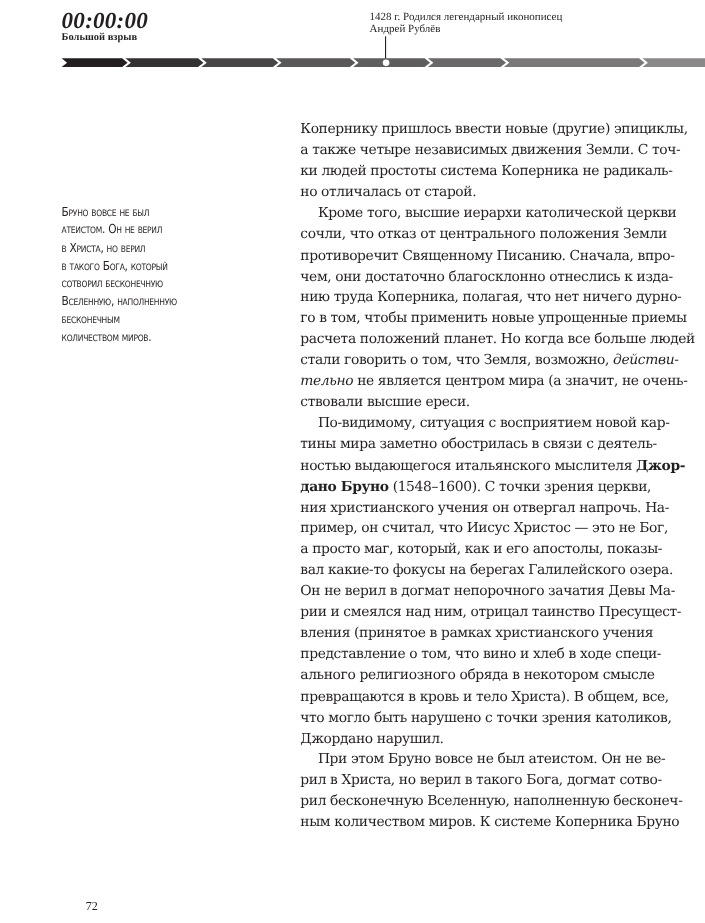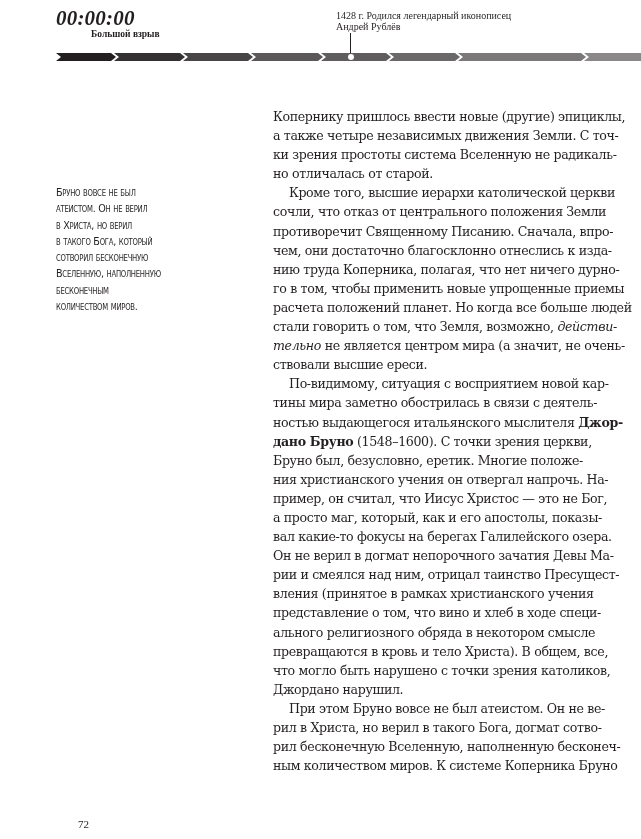--- a/index.html
+++ b/index.html
@@ -3,21 +3,21 @@
   <meta charset="utf-8">
   <style>
     html, body { margin: 0; padding: 0; background: #ffffff; }
     body { width: 641px; height: 839px; position: relative; overflow: hidden;
       font-family: "DejaVu Serif", "Liberation Serif", serif; color: #231f20; }
 
     .header-time { position: absolute; left: 56px; top: 8px; }
     .time-code { font-family: "Liberation Serif", serif; font-style: italic; font-weight: bold;
       font-size: 21px; line-height: 21px; letter-spacing: 0.2px; color: #231f20; }
     .time-label { font-family: "Liberation Serif", serif; font-weight: bold; font-size: 9.5px;
-      line-height: 11px; color: #231f20; margin-left: 35px; }
+      line-height: 11px; color: #231f20; }
 
     .event-note { position: absolute; left: 336px; top: 10px; font-family: "Liberation Serif", serif;
       font-size: 10px; line-height: 11px; color: #231f20; }
     .event-line { position: absolute; left: 350px; top: 33px; width: 1px; height: 22px; background: #231f20; }
 
     .timeline { position: absolute; left: 0; top: 51px; width: 641px; height: 12px; }
     .timeline svg { display: block; }
 
     .sidebar-note { position: absolute; left: 56px; top: 185px; width: 160px;
       font-family: "DejaVu Sans", sans-serif; font-size: 11.2px; line-height: 16.3px;
@@ -73,41 +73,40 @@
     <div>сотворил бесконечную</div>
     <div>Вселенную, наполненную</div>
     <div>бесконечным</div>
     <div>количеством миров.</div>
   </div>
 
 <div class="main-text" id="main-text">
     <p>
       <span class="line"><span class="line-inner">Копернику пришлось ввести новые (другие) эпициклы,</span></span>
       <span class="line"><span class="line-inner">а также четыре независимых движения Земли. С точ-</span></span>
-      <span class="line"><span class="line-inner">ки зрения простоты система Вселенную не радикаль-</span></span>
+      <span class="line"><span class="line-inner">ки людей простоты система Коперника не радикаль-</span></span>
       <span class="line last"><span class="line-inner">но отличалась от старой.</span></span>
     </p>
     <p>
       <span class="line" style="padding-left: 16px;"><span class="line-inner">Кроме того, высшие иерархи католической церкви</span></span>
       <span class="line"><span class="line-inner">сочли, что отказ от центрального положения Земли</span></span>
       <span class="line"><span class="line-inner">противоречит Священному Писанию. Сначала, впро-</span></span>
       <span class="line"><span class="line-inner">чем, они достаточно благосклонно отнеслись к изда-</span></span>
       <span class="line"><span class="line-inner">нию труда Коперника, полагая, что нет ничего дурно-</span></span>
       <span class="line"><span class="line-inner">го в том, чтобы применить новые упрощенные приемы</span></span>
       <span class="line"><span class="line-inner">расчета положений планет. Но когда все больше людей</span></span>
       <span class="line"><span class="line-inner">стали говорить о том, что Земля, возможно, </span><em class="line-inner">действи-</em></span>
       <span class="line"><em class="line-inner">тельно</em><span class="line-inner"> не является центром мира (а значит, не очень-</span></span>
       <span class="line last"><span class="line-inner">ствовали высшие ереси.</span></span>
     </p>
     <p>
       <span class="line" style="padding-left: 16px;"><span class="line-inner">По-видимому, ситуация с восприятием новой кар-</span></span>
       <span class="line"><span class="line-inner">тины мира заметно обострилась в связи с деятель-</span></span>
       <span class="line"><span class="line-inner">ностью выдающегося итальянского мыслителя </span><strong class="line-inner">Джор-</strong></span>
       <span class="line"><strong class="line-inner">дано Бруно</strong><span class="line-inner"> (1548–1600). С точки зрения церкви,</span></span>
-      <span class="line"><span class="line-inner">Бруно был, безусловно, еретик. Многие положе-</span></span>
       <span class="line"><span class="line-inner">ния христианского учения он отвергал напрочь. На-</span></span>
       <span class="line"><span class="line-inner">пример, он считал, что Иисус Христос — это не Бог,</span></span>
       <span class="line"><span class="line-inner">а просто маг, который, как и его апостолы, показы-</span></span>
       <span class="line"><span class="line-inner">вал какие-то фокусы на берегах Галилейского озера.</span></span>
       <span class="line"><span class="line-inner">Он не верил в догмат непорочного зачатия Девы Ма-</span></span>
       <span class="line"><span class="line-inner">рии и смеялся над ним, отрицал таинство Пресущест-</span></span>
       <span class="line"><span class="line-inner">вления (принятое в рамках христианского учения</span></span>
       <span class="line"><span class="line-inner">представление о том, что вино и хлеб в ходе специ-</span></span>
       <span class="line"><span class="line-inner">ального религиозного обряда в некотором смысле</span></span>
       <span class="line"><span class="line-inner">превращаются в кровь и тело Христа). В общем, все,</span></span>

